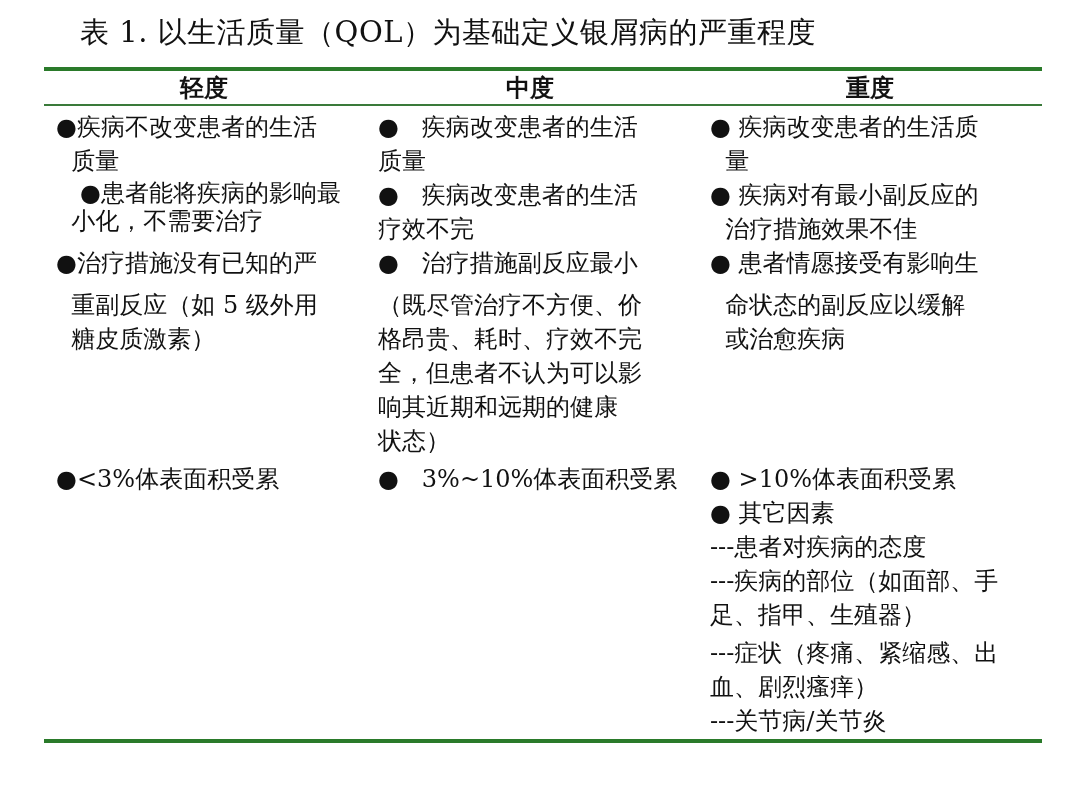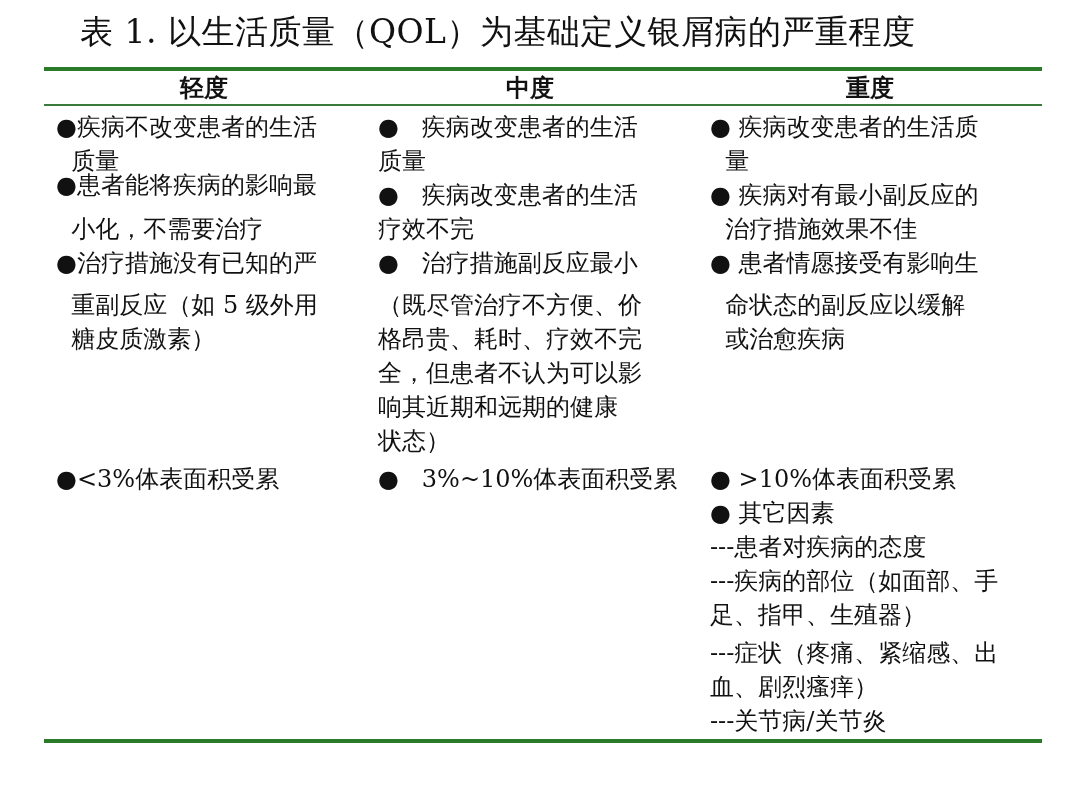--- a/index.html
+++ b/index.html
@@ -3,21 +3,21 @@
   <meta charset="utf-8">
   <style>
     html, body { margin: 0; padding: 0; background: #ffffff; }
     body {
       width: 1080px; height: 786px; position: relative; overflow: hidden;
       font-family: "DejaVu Serif", "Liberation Serif", serif;
       color: #111111;
     }
     .title {
       position: absolute; left: 80px; top: 12px;
-      font-size: 33px; line-height: 40px; white-space: nowrap;
+      font-size: 29px; line-height: 40px; white-space: nowrap;
       letter-spacing: 0.5px;
     }
     .rule { position: absolute; left: 44px; width: 998px; background: #2a7a2a; }
     .rule.top { top: 67px; height: 4px; }
     .rule.mid { top: 104px; height: 2px; background: #3a7a3a; }
     .rule.bottom { top: 739px; height: 4px; }
 
     .head { position: absolute; top: 71px; height: 20px; font-size: 24px; font-weight: bold; line-height: 33px; text-align: center; }
     .h1 { left: 44px; width: 320px; }
     .h2 { left: 370px; width: 320px; }
@@ -37,22 +37,22 @@
 
 <div class="rule top"></div>
 <div class="head h1">轻度</div>
 <div class="head h2">中度</div>
 <div class="head h3">重度</div>
 <div class="rule mid"></div>
 
 <div class="col c1" style="top: 0px;">
     <div class="item" style="top: 110px;">●疾病不改变患者的生活</div>
     <div class="item" style="top: 144px;">  质量</div>
-    <div class="item" style="top: 168px;">●患者能将疾病的影响最</div>
-    <div class="item" style="top: 212px;">  小化，不需要治疗</div>
+    <div class="item" style="top: 176px; margin-left: 24px;">●患者能将疾病的影响最</div>
+    <div class="item" style="top: 204px;">  小化，不需要治疗</div>
     <div class="item" style="top: 246px;">●治疗措施没有已知的严</div>
     <div class="item" style="top: 288px;">  重副反应（如 5 级外用</div>
     <div class="item" style="top: 322px;">  糖皮质激素）</div>
     <div class="item" style="top: 462px;">●&lt;3%体表面积受累</div>
   </div>
 <div class="col c2" style="top: 0px;">
     <div class="item" style="top: 110px; text-align: right;">●   疾病改变患者的生活</div>
     <div class="item" style="top: 144px;">质量</div>
     <div class="item" style="top: 178px;">●   疾病改变患者的生活</div>
     <div class="item" style="top: 212px;">疗效不完</div>

